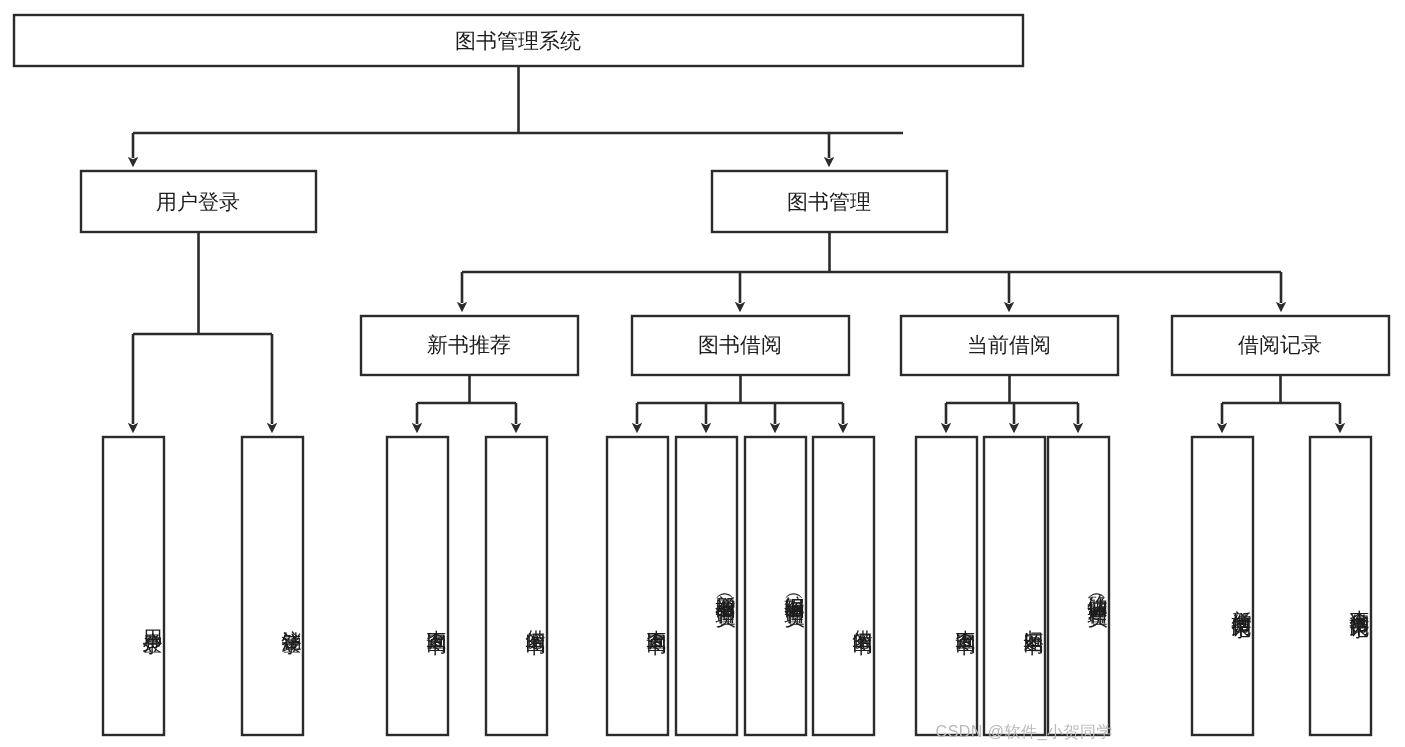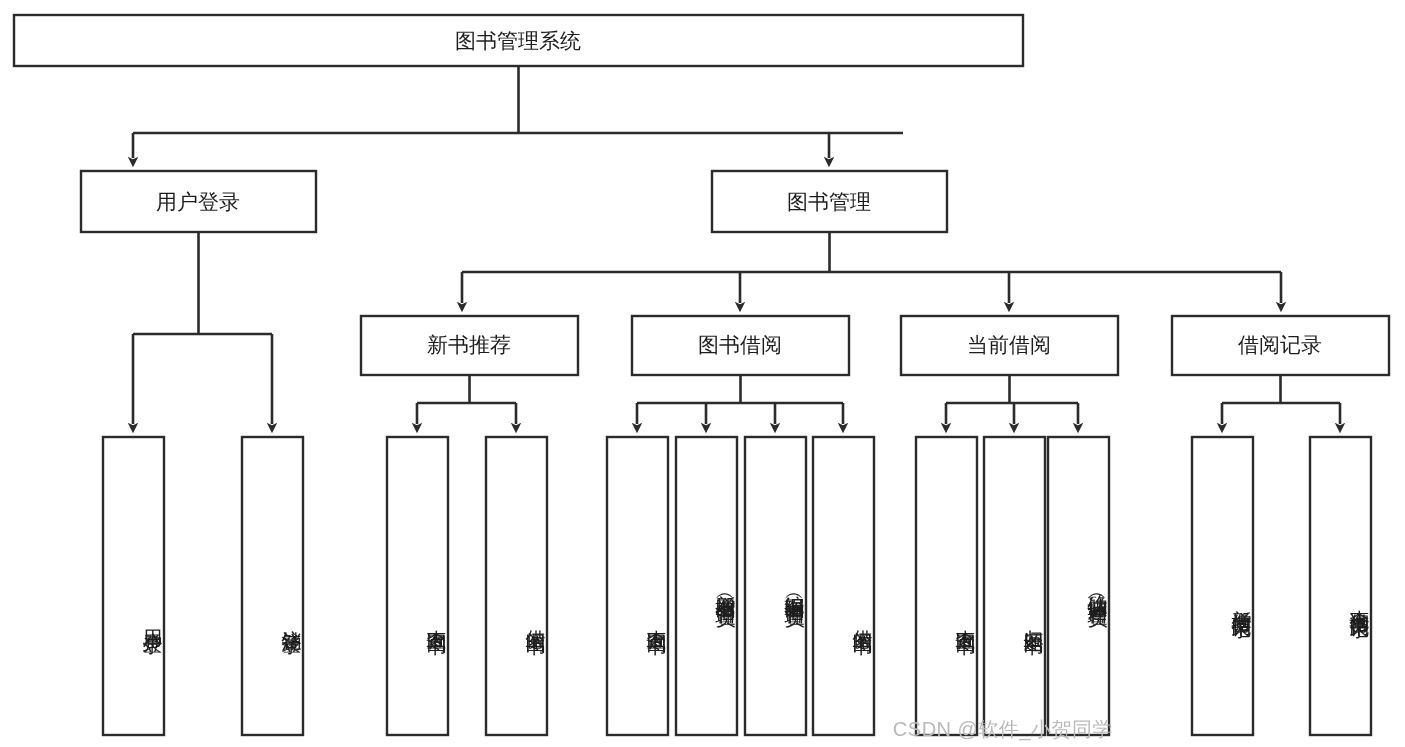--- a/index.html
+++ b/index.html
@@ -62,21 +62,21 @@
     align-items: flex-start;
     justify-content: center;
     text-align: left;
     user-select: none;
   }
   .watermark {
     position: absolute;
     right: 8px;
     bottom: 4px;
     font-family: "Liberation Sans", "DejaVu Sans", sans-serif;
-    font-size: 20px;
+    font-size: 16px;
     color: #b9b9b9;
     letter-spacing: 0.5px;
     white-space: nowrap;
   }
 </style>
 </head>
 <body>
 
 <div id="diagram-root">
 

